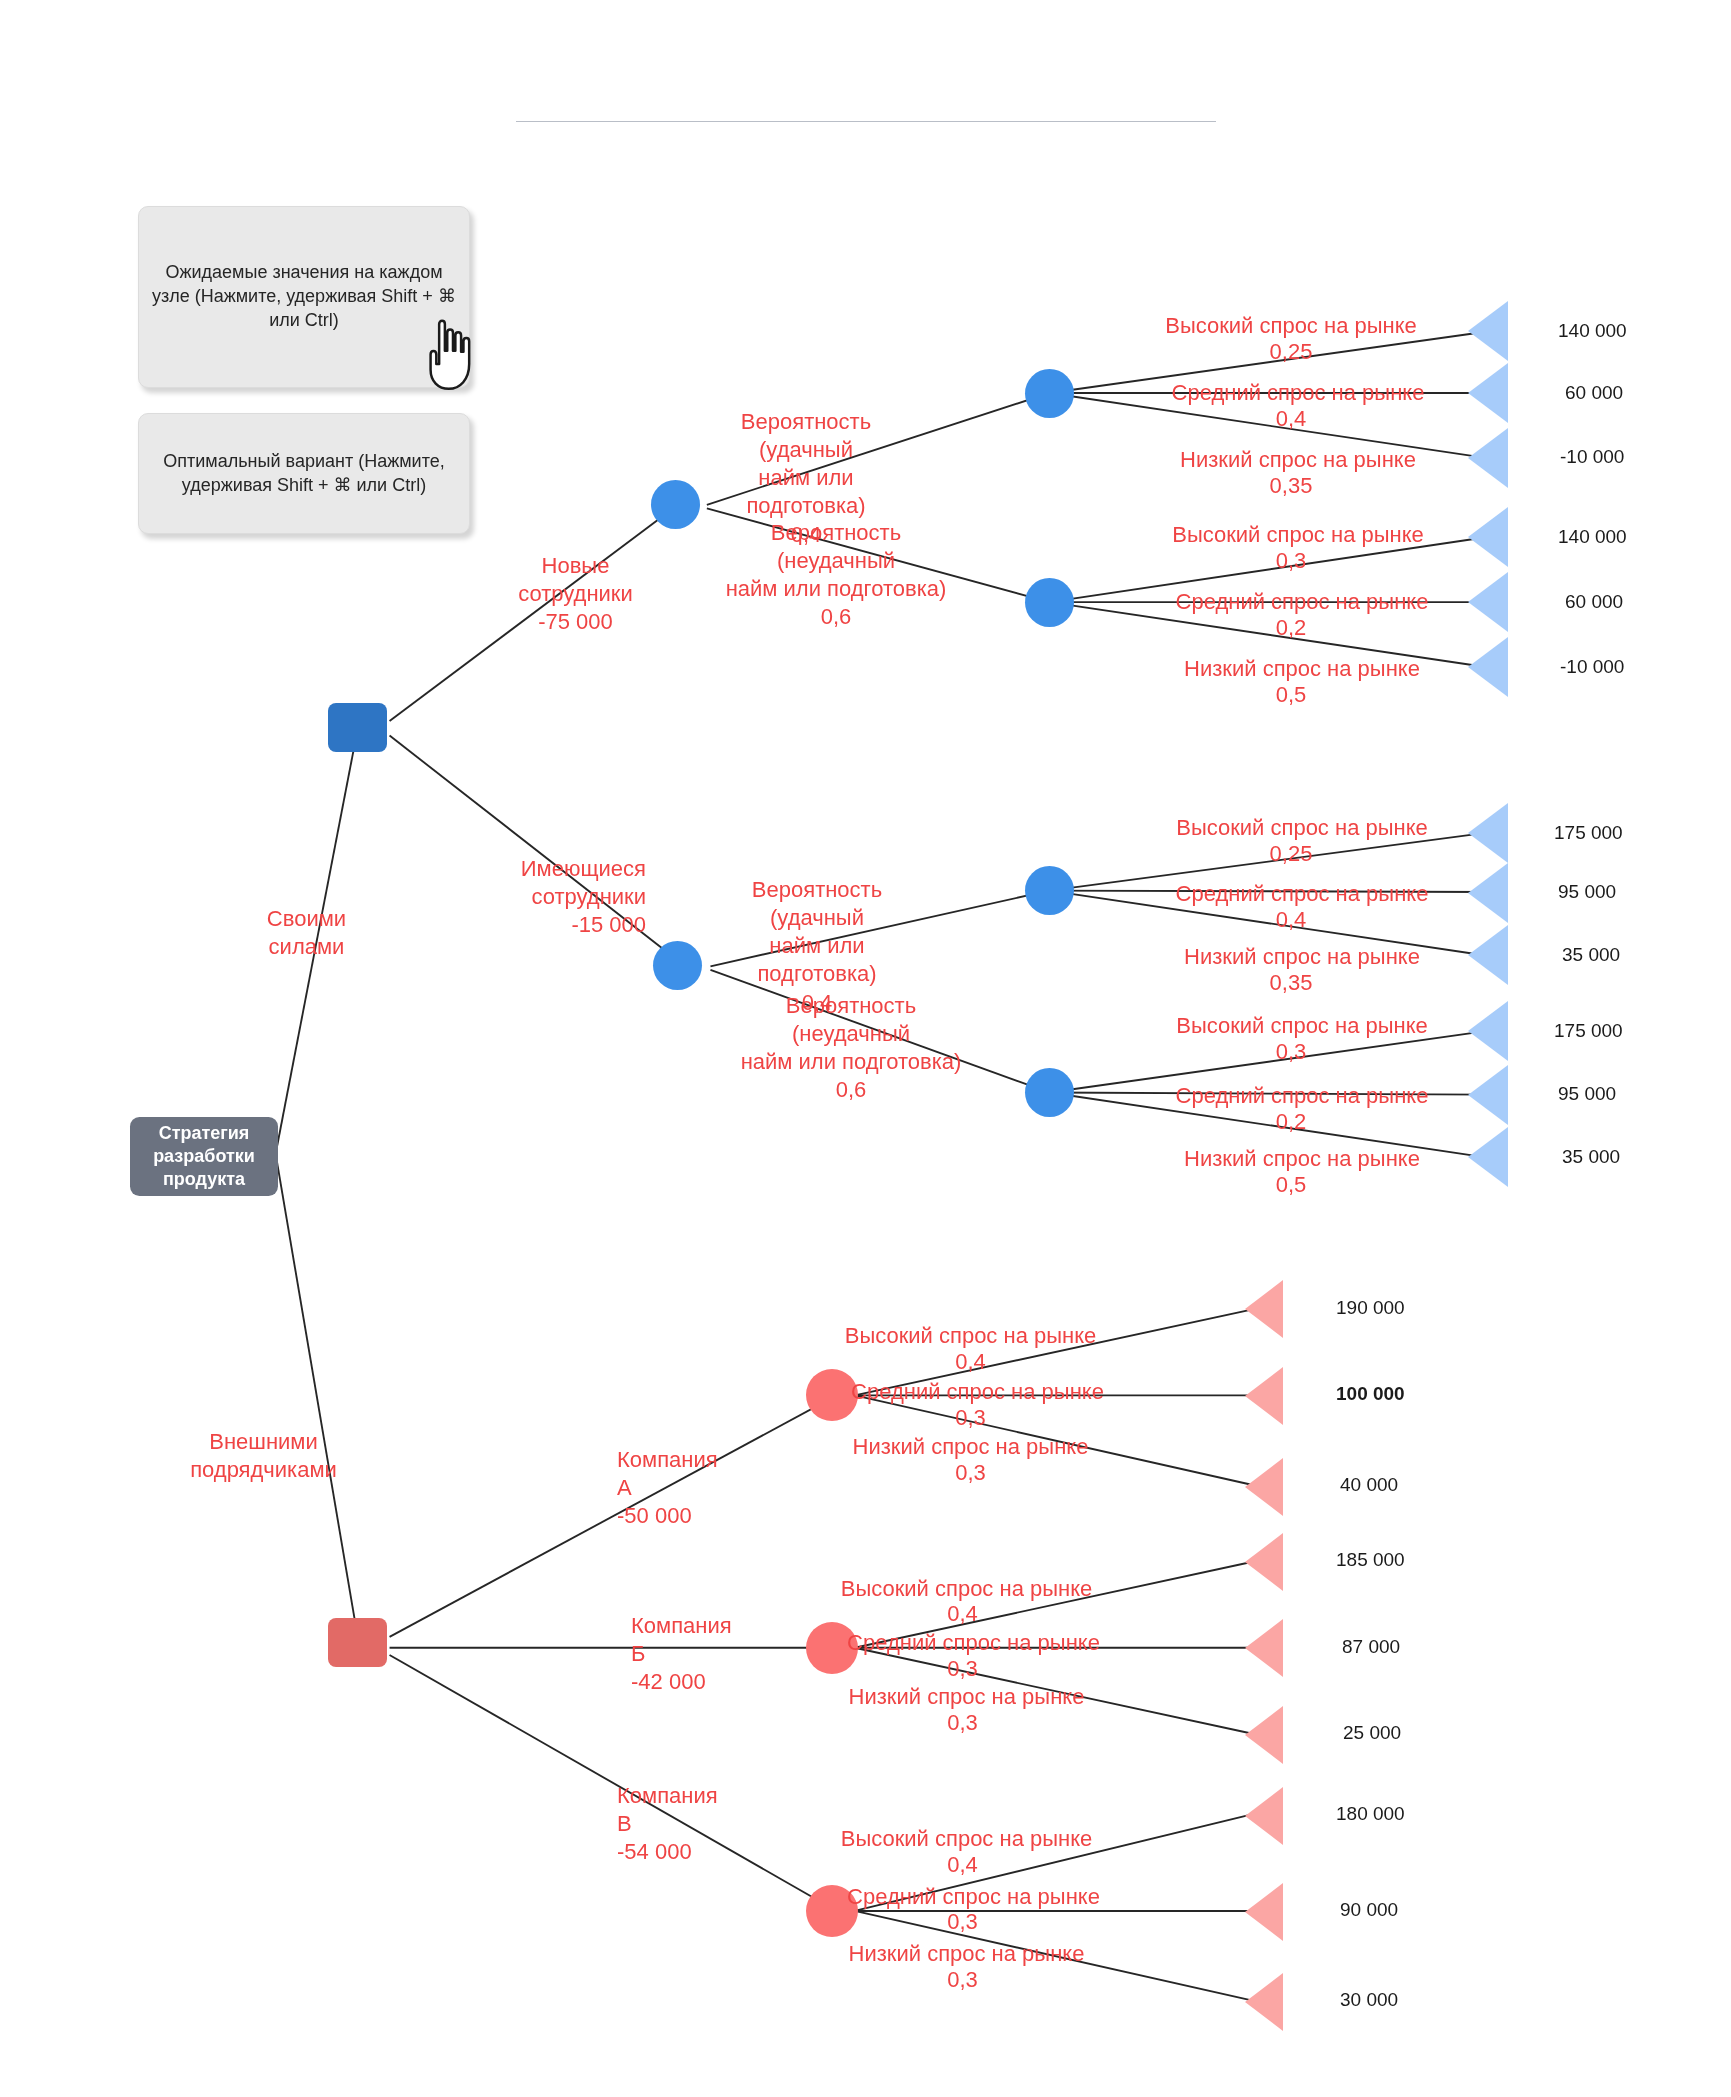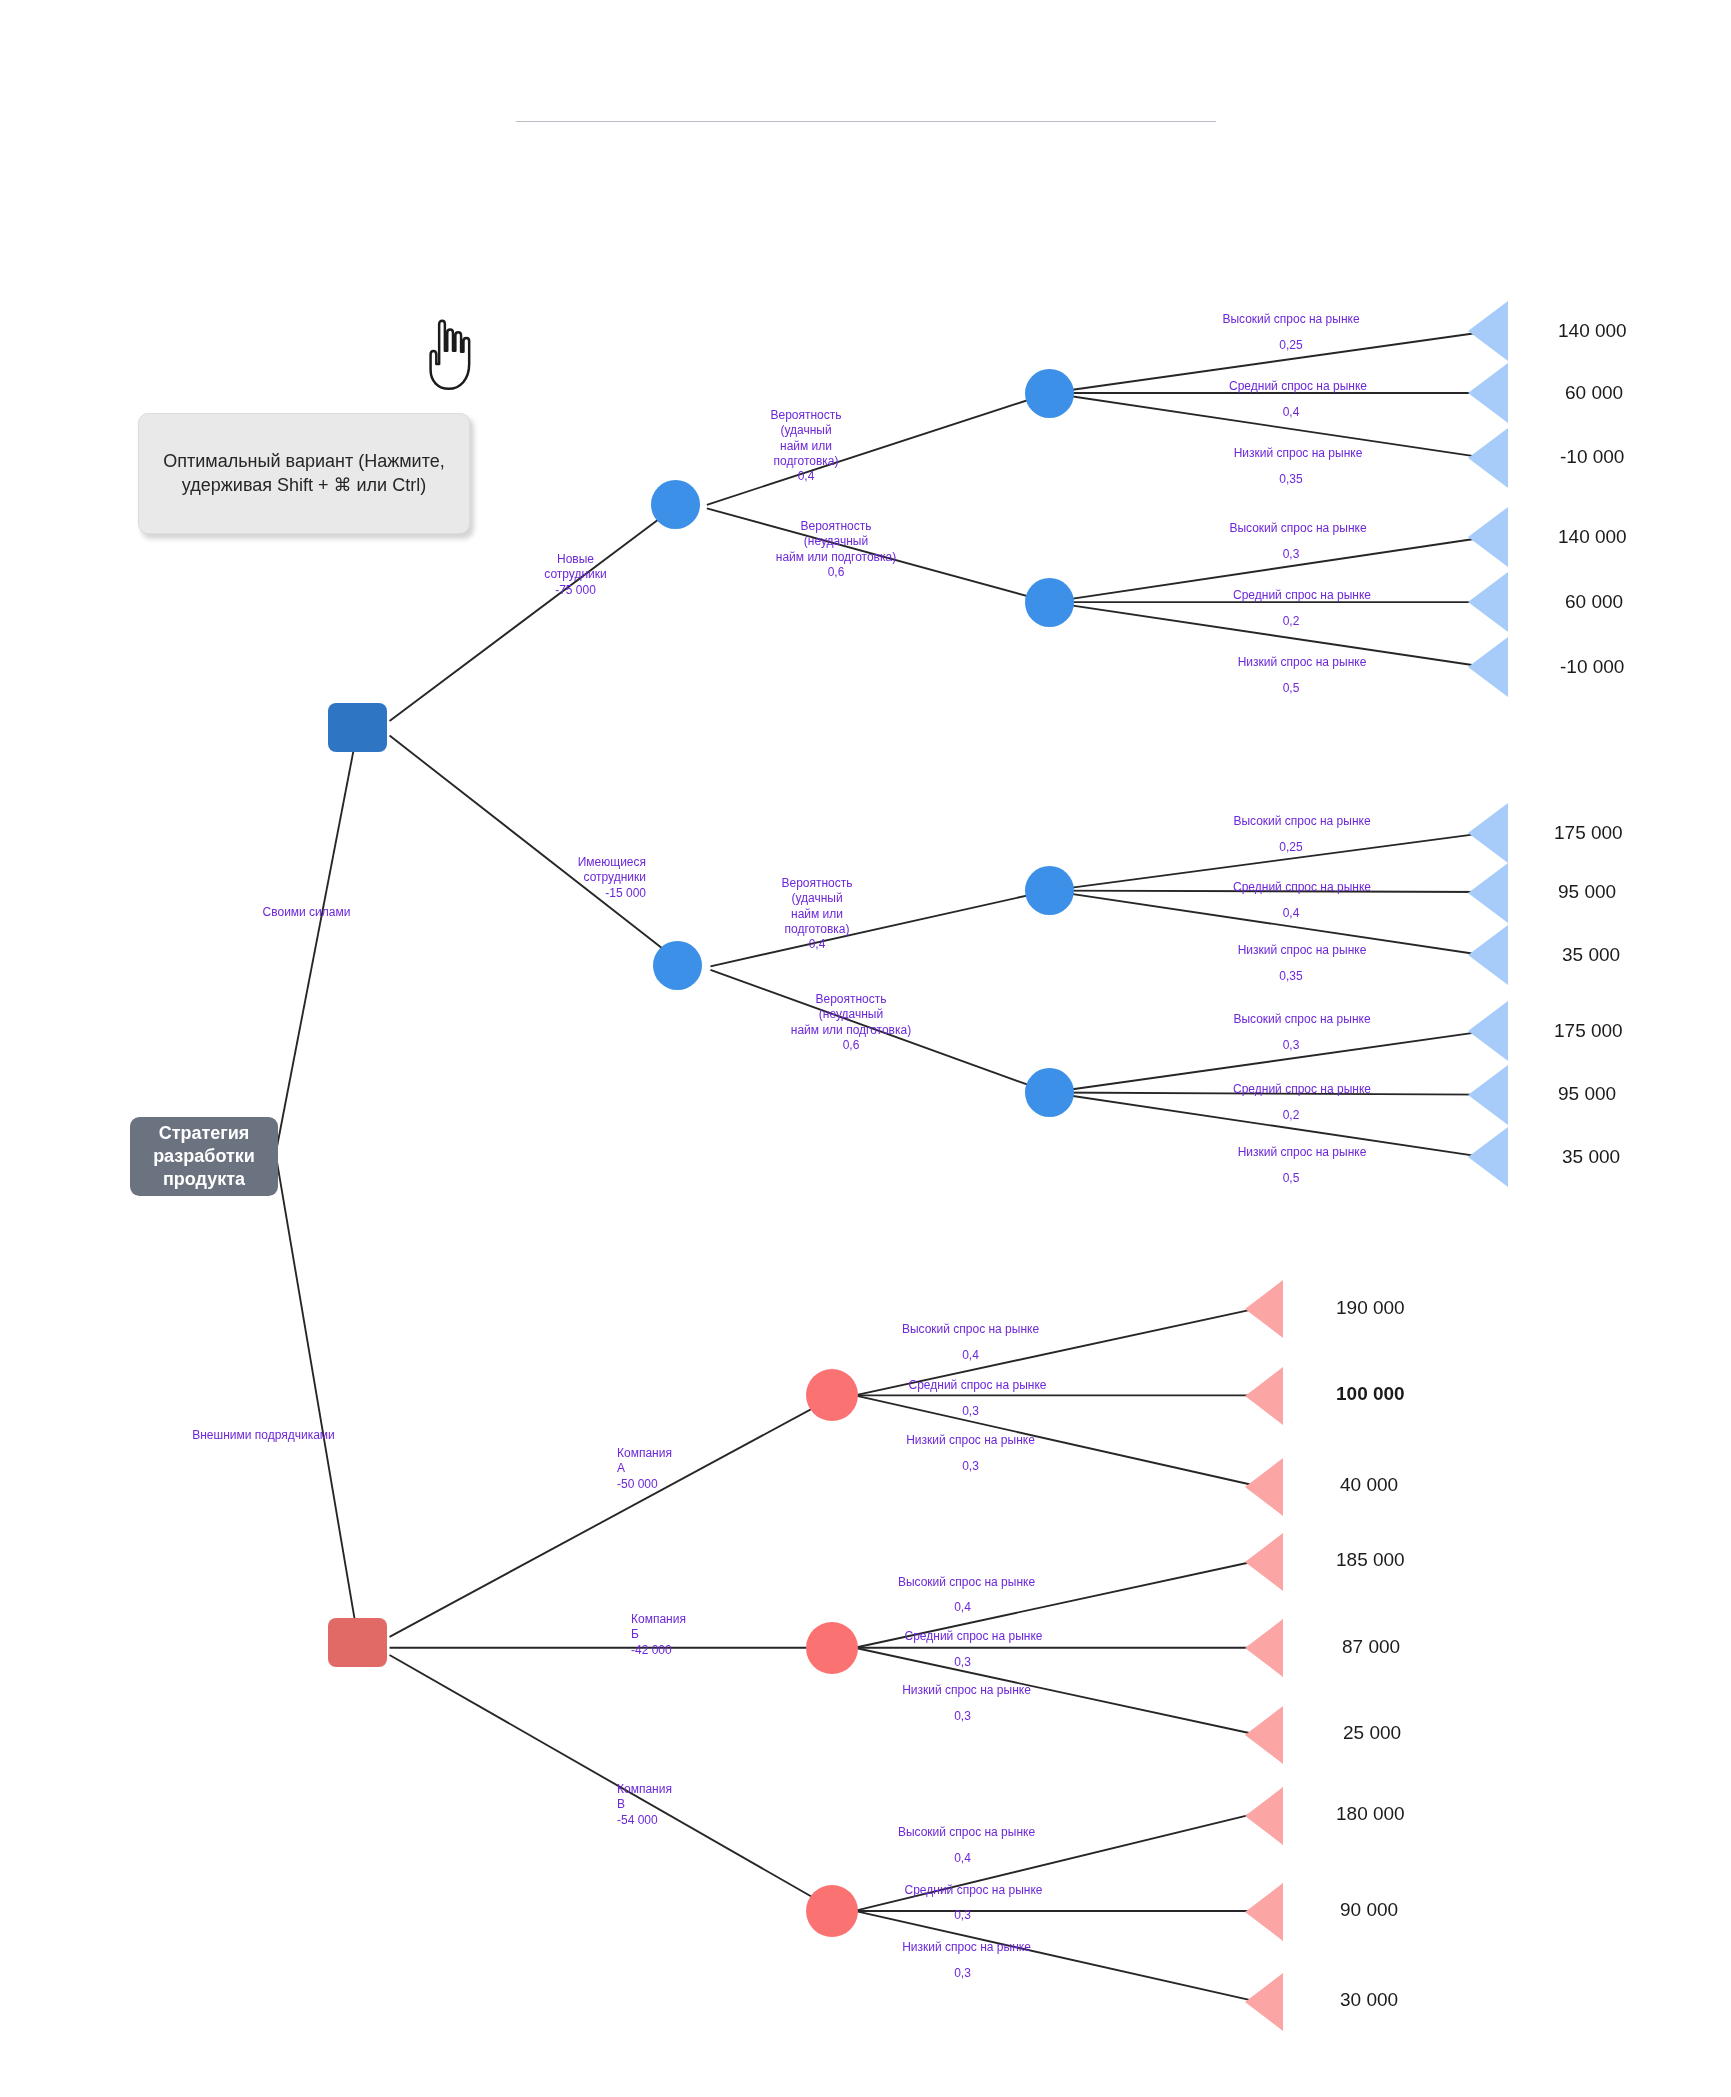--- a/index.html
+++ b/index.html
@@ -106,42 +106,46 @@
     text-align:center;
     display:flex;
     align-items:center;
     justify-content:flex-start;
     padding:5.8px 7.2px;
   }
 
   
   .lbl{
     position:absolute;
-    font-size:12px;
+    font-size:22px;
     line-height:1.28;
-    color:#6d28d9;
+    color:#ef4444;
     white-space:pre-line;
   }
   .lbl.c{ text-align:center; }
   .val{
     position:absolute;
     font-size:19px;
     color:#1b1b1b;
     white-space:nowrap;
   }
 </style>
 </head>
 <body>
 
 <div id="stage">
 
   <div id="header">
     <div id="title-rule"></div>
   </div>
 
+  <div class="tip-card" id="tip-expected">
+    <span>Ожидаемые значения на каждом узле
+(Нажмите, удерживая Shift + ⌘ или Ctrl)</span>
+  </div>
   <div class="tip-card" id="tip-optimal">
     <span>Оптимальный вариант
 (Нажмите, удерживая Shift + ⌘ или Ctrl)</span>
   </div>
 
   <svg id="cursor-hand" viewBox="0 0 64 82">
     <path d="M18 8 C18 3.5 24 3.5 24 8 L24 36 L26.5 36 L26.5 17 C26.5 12.5 32.5 12.5 32.5 17
              L32.5 36 L35 36 L35 20 C35 15.5 41 15.5 41 20 L41 37 L43.5 37 L43.5 26
              C43.5 21.5 49.5 21.5 49.5 26 L49.5 50 C49.5 66 40 76 28 76
              C17 76 9 68 9 56 L9 40 C9 35 15 35 15 40 L15 50 L18 50 Z" fill="#ffffff" stroke="#1b1b1b" stroke-width="2.6" stroke-linejoin="round"></path>

